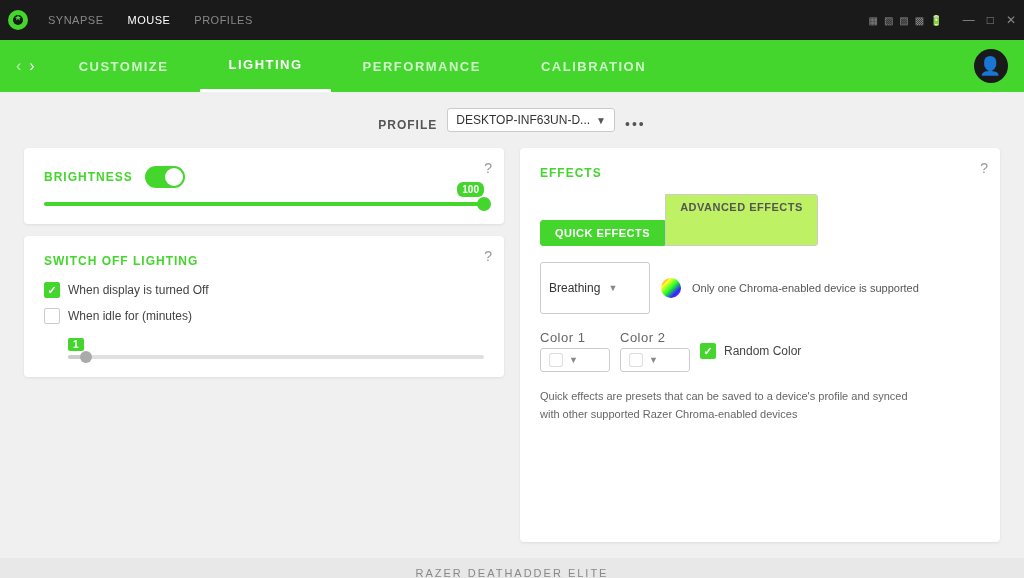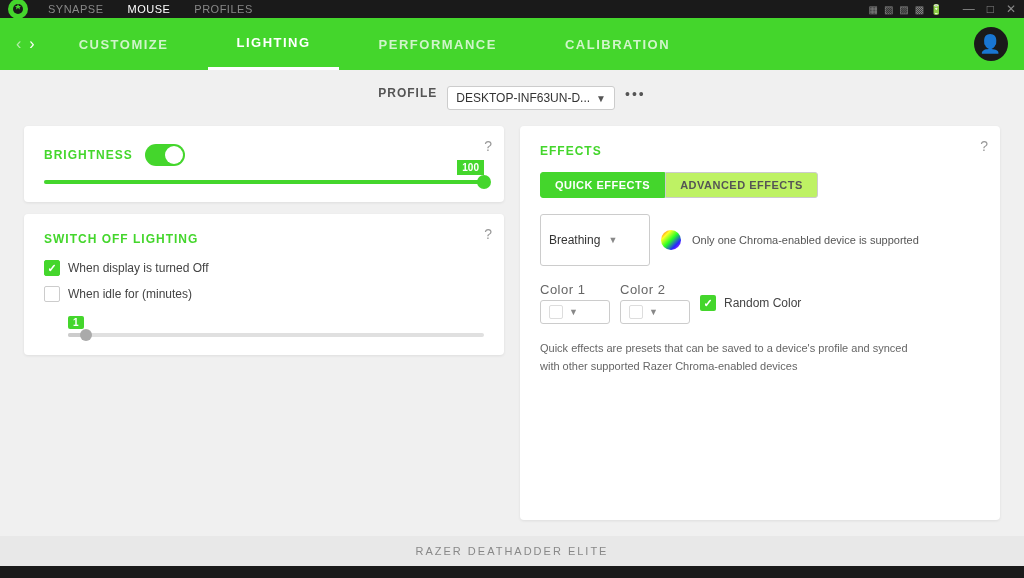--- a/index.html
+++ b/index.html
@@ -10,21 +10,21 @@
       height: 578px;
       overflow: hidden;
       position: relative;
     }
 
     
     .title-bar {
       display: flex;
       align-items: center;
       background: #1a1a1a;
-      height: 18px;
+      height: 40px;
       padding: 0 8px;
       justify-content: space-between;
     }
     .title-bar-left {
       display: flex;
       align-items: center;
       gap: 20px;
     }
     .title-bar-logo {
       width: 20px;
@@ -83,21 +83,21 @@
     .nav-arrow {
       color: rgba(255,255,255,0.6);
       font-size: 16px;
       cursor: pointer;
     }
     .nav-arrow.active {
       color: #fff;
     }
     .nav-tabs {
       display: flex;
-      gap: 12px;
+      gap: 4px;
       flex: 1;
     }
     .nav-tab {
       color: rgba(255,255,255,0.75);
       font-size: 13px;
       font-weight: 600;
       letter-spacing: 1.5px;
       padding: 0 28px;
       height: 52px;
       display: flex;
@@ -126,21 +126,21 @@
       background: #f0f0f0;
       height: calc(578px - 30px - 52px - 30px);
       display: flex;
       flex-direction: column;
       padding: 16px 24px;
     }
 
     
     .profile-row {
       display: flex;
-      align-items: flex-start;
+      align-items: flex-end;
       justify-content: center;
       margin-bottom: 16px;
       gap: 10px;
     }
     .profile-label {
       color: #555;
       font-size: 12px;
       letter-spacing: 1px;
       font-weight: 600;
     }
@@ -237,21 +237,21 @@
     }
     .brightness-value-badge {
       position: absolute;
       top: -20px;
       right: 0;
       background: #44d62c;
       color: #fff;
       font-size: 10px;
       font-weight: 700;
       padding: 2px 5px;
-      border-radius: 0;
+      border-radius: 6px;
     }
     .slider-track {
       height: 4px;
       background: #e0e0e0;
       border-radius: 2px;
       position: relative;
       margin-top: 10px;
     }
     .slider-fill {
       height: 100%;
@@ -404,20 +404,21 @@
     .effects-tab:first-child {
       border-radius: 3px 0 0 3px;
     }
     .effects-tab:last-child {
       border-radius: 0 3px 3px 0;
     }
     .effects-tab.active {
       background: #44d62c;
       border-color: #44d62c;
       color: #fff;
+      margin-top: 26px;
     }
 
     .effects-row {
       display: flex;
       align-items: center;
       gap: 10px;
       margin-bottom: 16px;
     }
     .effect-dropdown {
       display: flex;

